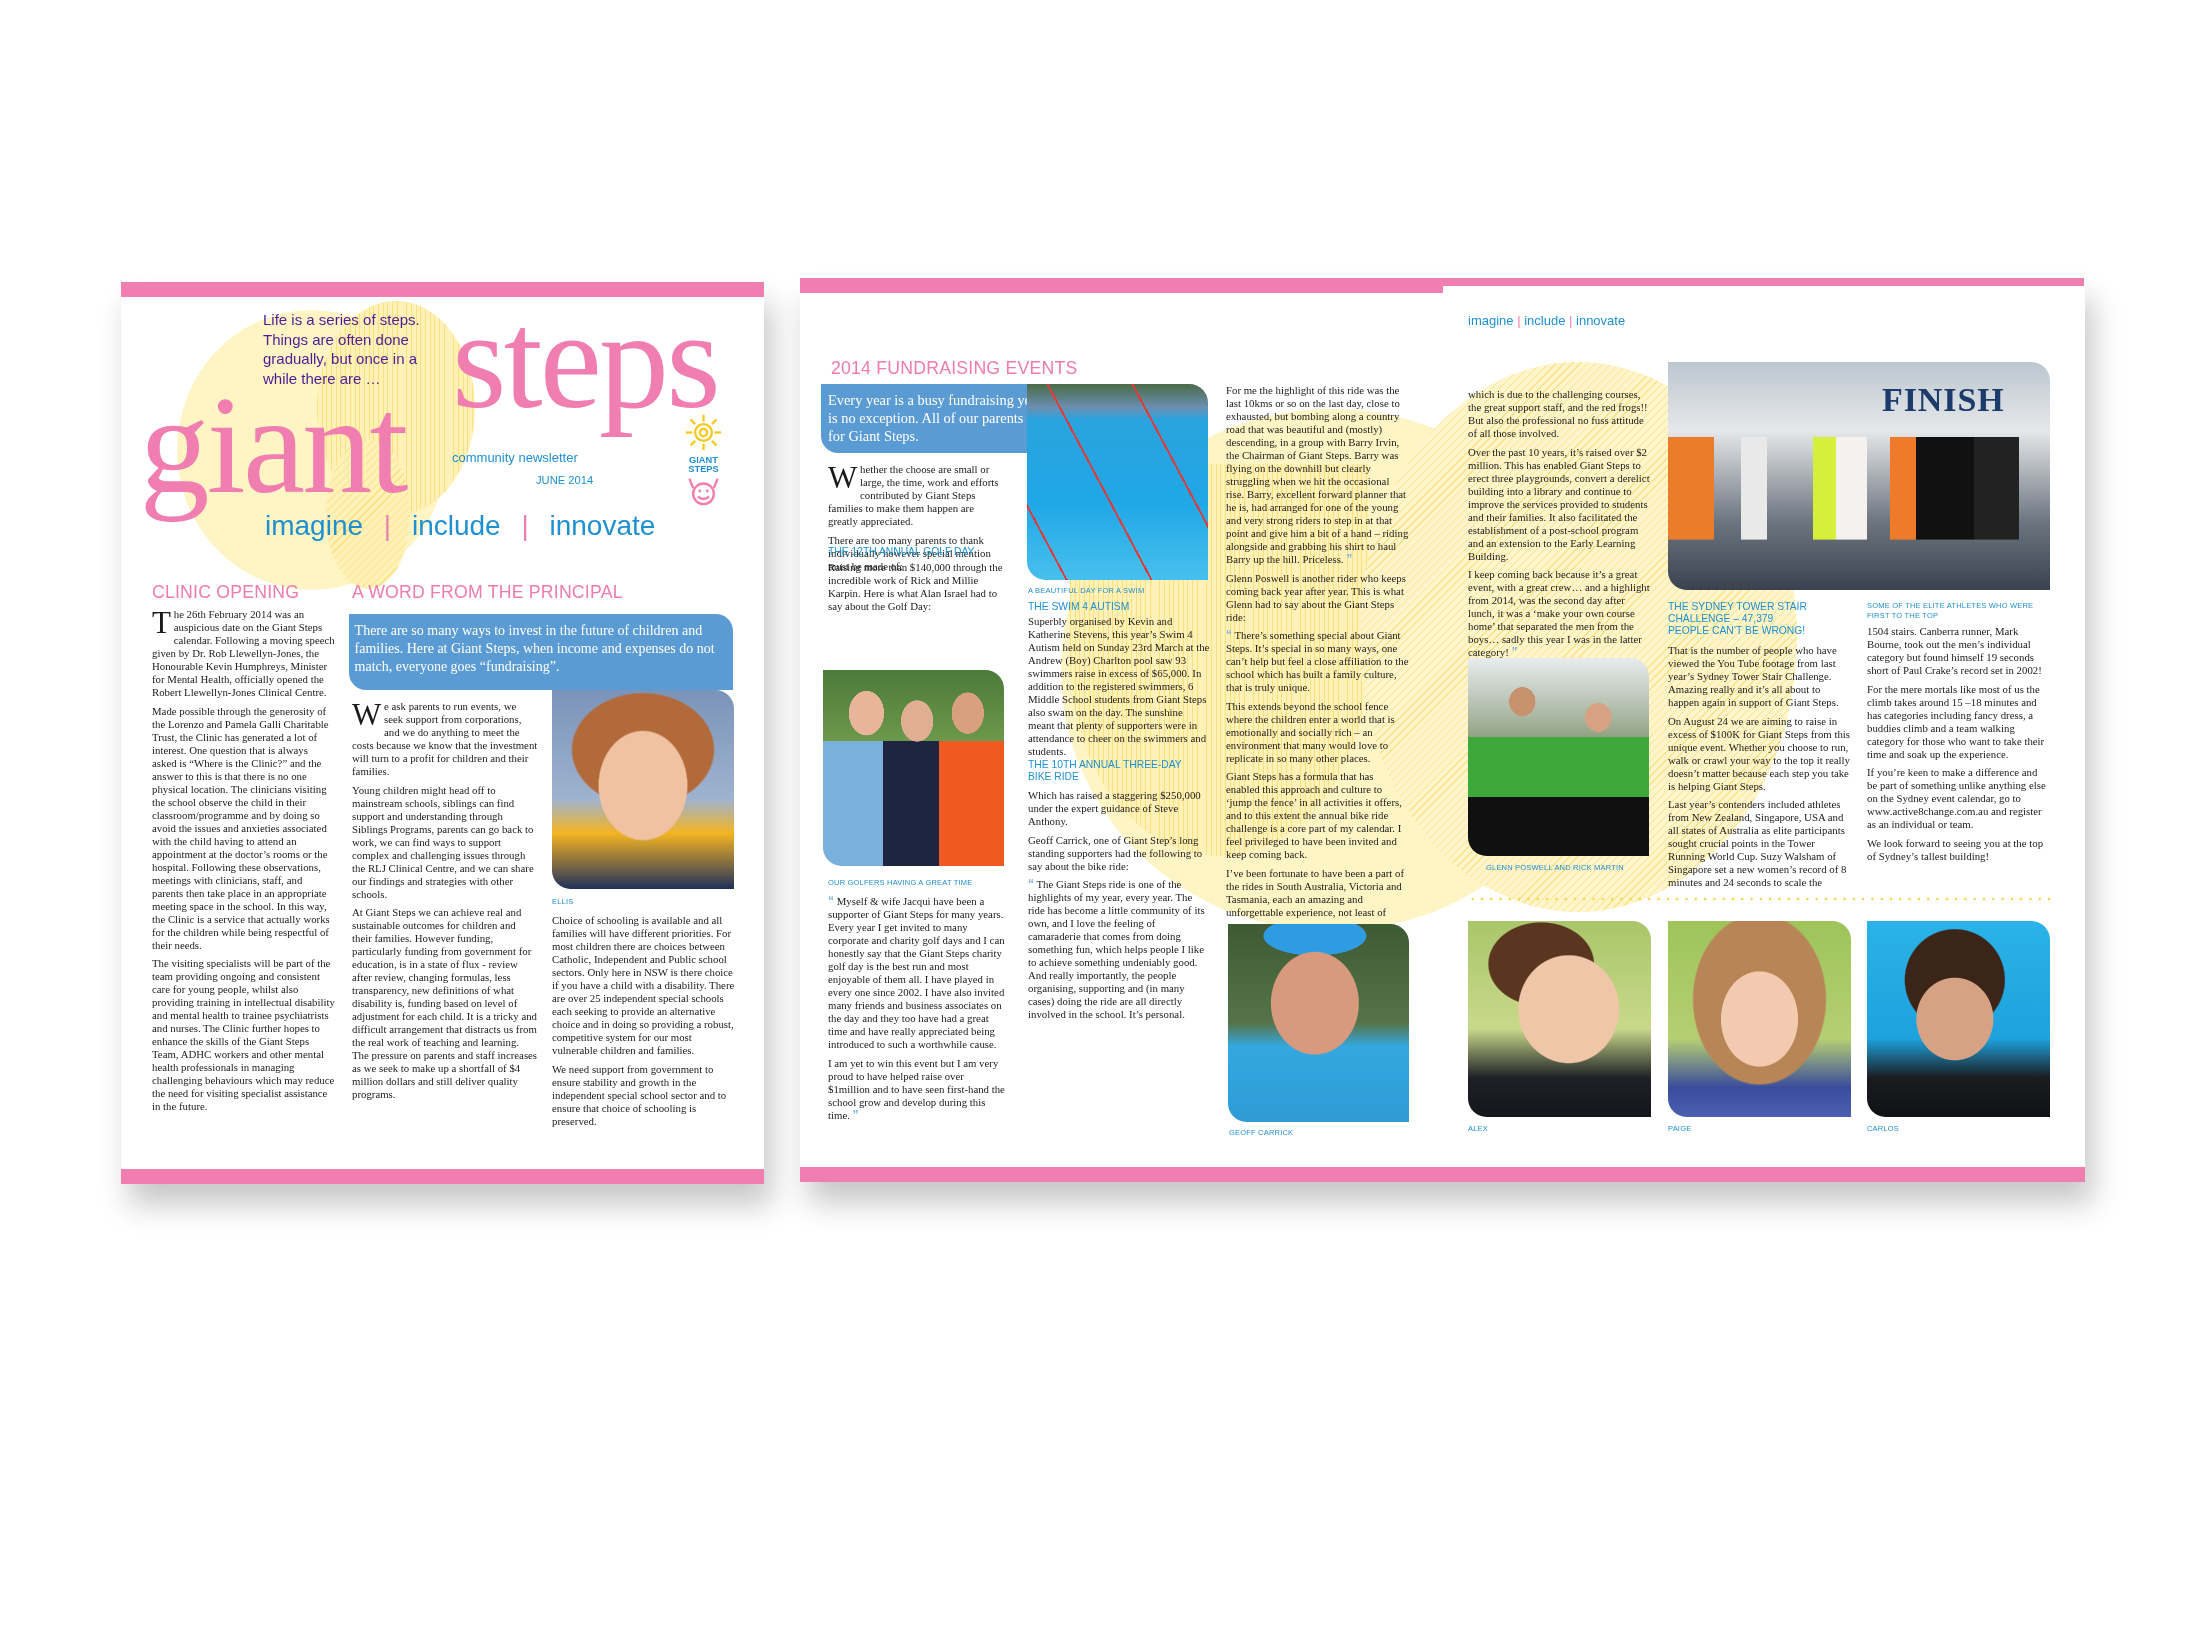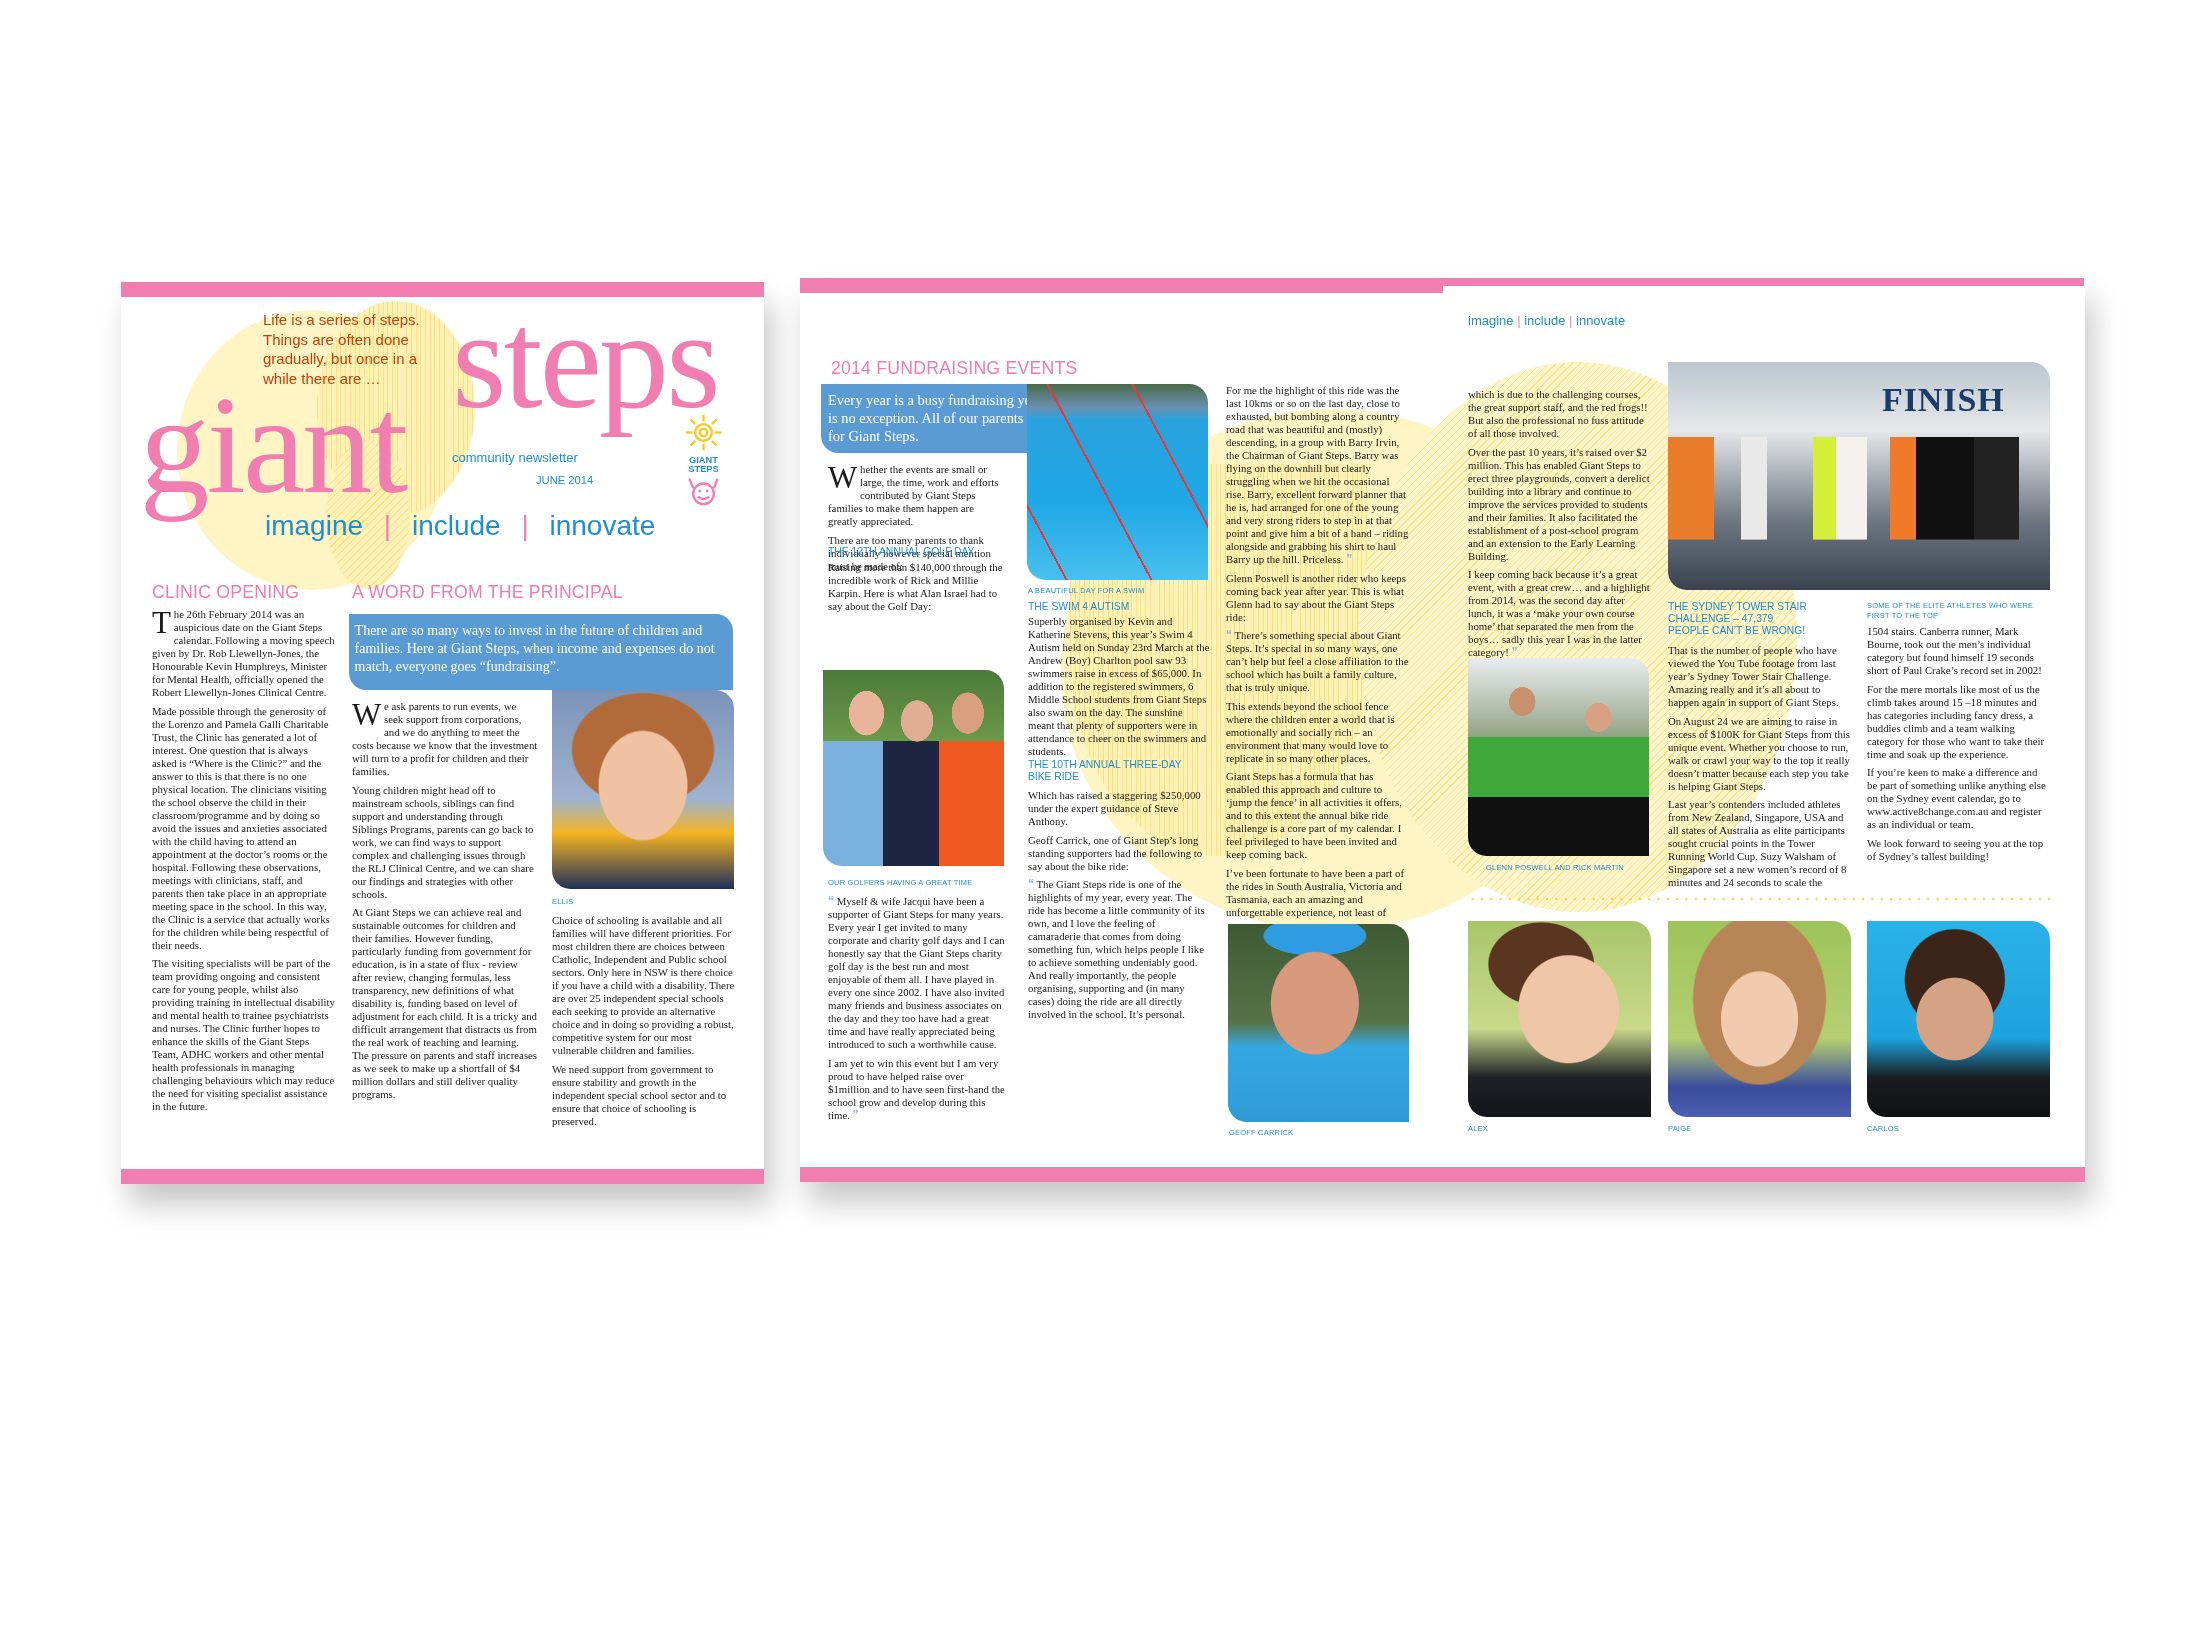--- a/index.html
+++ b/index.html
@@ -33,21 +33,21 @@
 <body>
 
 <div class="page" style="left:121px; top:282px; width:643px; height:902px;">
   <div class="bar" style="left:0; top:0; width:244px; height:15px;"></div>
   <div class="bar" style="left:244px; top:0; width:399px; height:15px;"></div>
 
   <div class="blob" style="left:56px; top:28px; width:270px; height:280px;"></div>
   <div class="blob hatch" style="left:196px; top:18.6px; width:158px; height:214px; background-color:#fff1b8;"></div>
   <div class="blob hatch-d" style="left:205px; top:158px; width:84px; height:149px; background-color:#fff1b8;"></div>
 
-  <div class="abs" style="left:142px; top:28px; width:177px; font-family:'Liberation Sans',sans-serif; color:#c2410c; font-size:15px; line-height:19.6px;">
+  <div class="abs" style="left:142px; top:28px; width:177px; font-family:'Liberation Sans',sans-serif; color:#4c1d95; font-size:15px; line-height:19.6px;">
     <div>Life is a series of steps.</div>
     <div>Things are often done</div>
     <div>gradually, but once in a</div>
     <div>while there are …</div>
   </div>
 
   <div class="abs masthead-giant" style="left:18.6px; top:93px;">giant</div>
   <div class="abs masthead-steps" style="left:331px; top:7.5px;">steps</div>
 
   <div class="abs tag-text" style="left:331px; top:168px; font-size:13px;">community newsletter</div>
@@ -121,21 +121,21 @@
   <div class="bar" style="left:643px; top:0; width:641px; height:7.5px;"></div>
 
   <div class="blob" style="left:261px; top:131px; width:541px; height:522px;"></div>
   <div class="blob hatch" style="left:270px; top:186px; width:298px; height:392px; background-color:#fff1b8; border-radius:0 0 50% 50%;"></div>
   <div class="blob hatch-d" style="left:559px; top:84px; width:438px; height:550px; background-color:#fff5cc;"></div>
 
   <div class="abs sec-title" style="left:31px; top:80px;">2014 FUNDRAISING EVENTS</div>
   <div class="callout" style="left:20.5px; top:106px; width:382px; height:69px; font-size:14.4px; line-height:17.7px; padding:8.4px 7.5px 0 7.5px;">Every year is a busy fundraising year at Giant Steps and 2014 is no exception. All of our parents work tirelessly to fundraise for Giant Steps.</div>
 
   <div class="abs body-text" style="left:28px; top:185px; width:172px;">
-    <p><span class="dropcap">W</span><span>hether the events are small or large, the time, work and efforts contributed by Giant Steps families to make them happen are greatly appreciated.</span></p>
+    <p><span class="dropcap">W</span><span>hether the choose are small or large, the time, work and efforts contributed by Giant Steps families to make them happen are greatly appreciated.</span></p>
     <p>There are too many parents to thank individually however special mention must be made of:</p>
   </div>
   <div class="abs sub-title" style="left:28px; top:268px; width:182px;">THE 12TH ANNUAL GOLF DAY</div>
   <div class="abs body-text" style="left:28px; top:283px; width:177px;">Raising more than $140,000 through the incredible work of Rick and Millie Karpin. Here is what Alan Israel had to say about the Golf Day:</div>
 
   <div class="photo" style="left:23px; top:392px; width:181px; height:196px; background: radial-gradient(ellipse 12% 14% at 24% 22%, #e8b59a 0 80%, transparent 82%), radial-gradient(ellipse 11% 13% at 52% 26%, #e0ae92 0 80%, transparent 82%), radial-gradient(ellipse 11% 13% at 80% 22%, #d9a080 0 80%, transparent 82%), linear-gradient(90deg, #7ab0dc 0 33%, #1d2540 33% 64%, #ee5a22 64% 100%) 0 100%/100% 64% no-repeat, linear-gradient(180deg, #4c7a3a 0%, #6f9c4c 40%, #8bb45c 100%);"></div>
   <div class="abs caption" style="left:28px; top:600px;">OUR GOLFERS HAVING A GREAT TIME</div>
 
   <div class="abs body-text" style="left:28px; top:617px; width:177px;">
     <p><span class="quote-mark">“</span> <span>Myself &amp; wife Jacqui have been a supporter of Giant Steps for many years. Every year I get invited to many corporate and charity golf days and I can honestly say that the Giant Steps charity golf day is the best run and most enjoyable of them all. I have played in every one since 2002. I have also invited many friends and business associates on the day and they too have had a great time and have really appreciated being introduced to such a worthwhile cause.</span></p>

